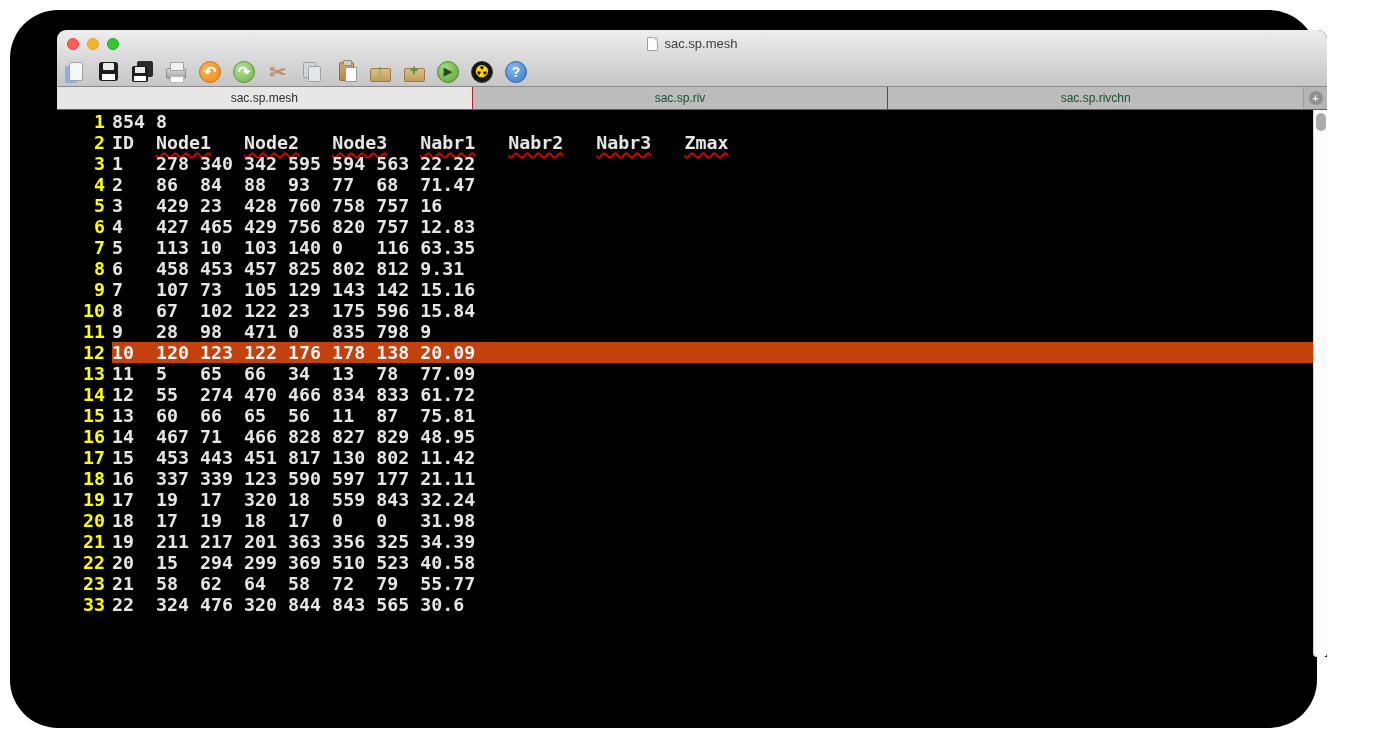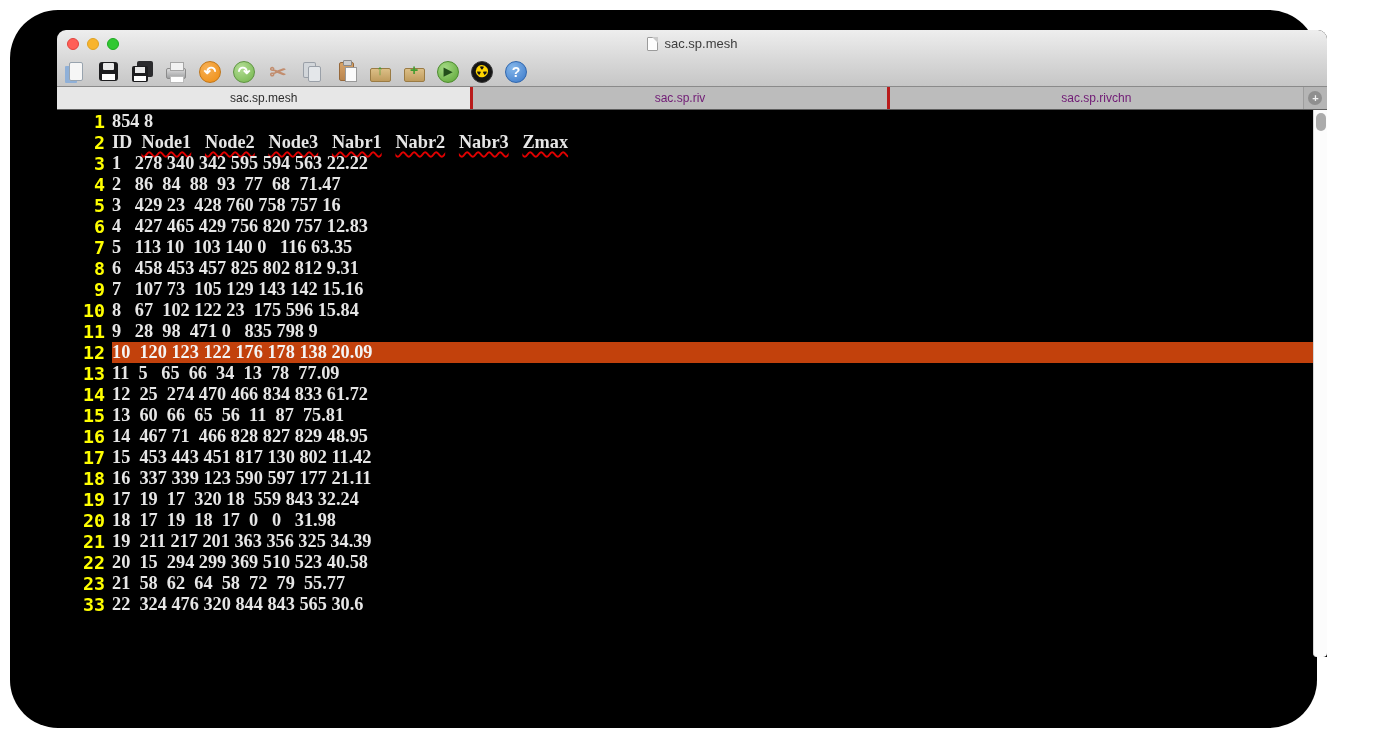--- a/index.html
+++ b/index.html
@@ -43,32 +43,32 @@
   .i-paste .ic { width:15px; height:19px; background:linear-gradient(#d7a368,#b9854e); border:1px solid #96683a; border-radius:2px; position:relative; }
   .i-paste .ic::before { content:""; position:absolute; top:-3px; left:3px; width:7px; height:4px; background:#cccccc; border:1px solid #8a8a8a; border-radius:1px; }
   .i-paste .ic::after { content:""; position:absolute; right:-4px; bottom:-2px; width:10px; height:13px; background:#fbfbfb; border:1px solid #999999; }
   .i-load-session .ic, .i-save-session .ic { width:21px; height:14px; background:linear-gradient(#dcbf87,#c09c5e); border:1px solid #9a7b44; border-radius:2px; margin-top:6px; color:#3f9b2f; font-size:14px; line-height:6px; padding-bottom:10px; }
   .i-run-script .ic { width:22px; height:22px; border-radius:50%; background:radial-gradient(circle at 35% 30%,#a5da85,#5ba534); border:1px solid #4c8c2e; color:#234f1a; font-size:11px; }
   .i-make .ic { width:22px; height:22px; border-radius:50%; background:#141414; border:1px solid #3a3a3a; color:#ffd400; font-size:16px; }
   .i-help .ic { width:22px; height:22px; border-radius:50%; background:radial-gradient(circle at 35% 30%,#85b7ea,#3a78c9); border:1px solid #2f66ad; color:#fff; font-size:14px; }
 
   
   .tabbar { height:23px; display:flex; background:#bcbcbc; border-bottom:1px solid #5f5f5f; }
-  .tab { flex:1; display:flex; align-items:center; justify-content:center; font-size:12px; color:#701a75; background:#bcbcbc; border-left:3px solid #b91c1c; cursor:default; }
+  .tab { flex:1; display:flex; align-items:center; justify-content:center; font-size:12px; color:#14532d; background:#bcbcbc; border-left:1px solid #b91c1c; cursor:default; }
   .tab:first-child { border-left:none; }
   .tab.active { background:#e7e7e7; color:#2e2e2e; }
   .tab-add { width:24px; display:flex; align-items:center; justify-content:center; background:#b5b5b5; border-left:1px solid #9e9e9e; }
   .tab-add .circle { width:14px; height:14px; border-radius:50%; background:#8f8f8f; color:#f2f2f2; font-size:11px; font-weight:bold; display:flex; align-items:center; justify-content:center; line-height:0; }
 
   
   .textarea { position:relative; height:547px; background:#000; font-family:"DejaVu Sans Mono", monospace; font-weight:bold; font-size:18.3px; }
   .rows { position:absolute; left:0; top:1px; right:14px; }
   .row { display:flex; height:21px; line-height:21px; }
   .ln { width:48px; text-align:right; color:#ffff00; margin-right:7px; flex:none; }
-  .code { flex:1; white-space:pre; color:#e6e6e6;font-family:Liberation Serif, serif; }
+  .code { flex:1; white-space:pre; color:#e6e6e6; }
   .row.hl .code { background:#c2410c; color:#f4f4f4; }
   .spell { text-decoration:underline; text-decoration-style:wavy; text-decoration-color:#e00000; text-decoration-thickness:2px; text-underline-offset:3px; }
 
   .scrollbar { position:absolute; right:0; top:0; bottom:0; width:14px; background:#fcfcfc; border-left:1px solid #d6d6d6; border-radius:0 0 4px 4px; }
   .thumb { position:absolute; left:2px; top:3px; width:10px; height:18px; background:#ababab; border-radius:6px; }
 </style>
 </head>
 <body>
 
 <div class="backdrop">
@@ -189,21 +189,21 @@
           <div class="row hl">
             <span class="ln">12</span>
             <span class="code">10  120 123 122 176 178 138 20.09</span>
           </div>
           <div class="row">
             <span class="ln">13</span>
             <span class="code">11  5   65  66  34  13  78  77.09</span>
           </div>
           <div class="row">
             <span class="ln">14</span>
-            <span class="code">12  25  274 470 466 834 833 61.72</span>
+            <span class="code">12  55  274 470 466 834 833 61.72</span>
           </div>
           <div class="row">
             <span class="ln">15</span>
             <span class="code">13  60  66  65  56  11  87  75.81</span>
           </div>
           <div class="row">
             <span class="ln">16</span>
             <span class="code">14  467 71  466 828 827 829 48.95</span>
           </div>
           <div class="row">

